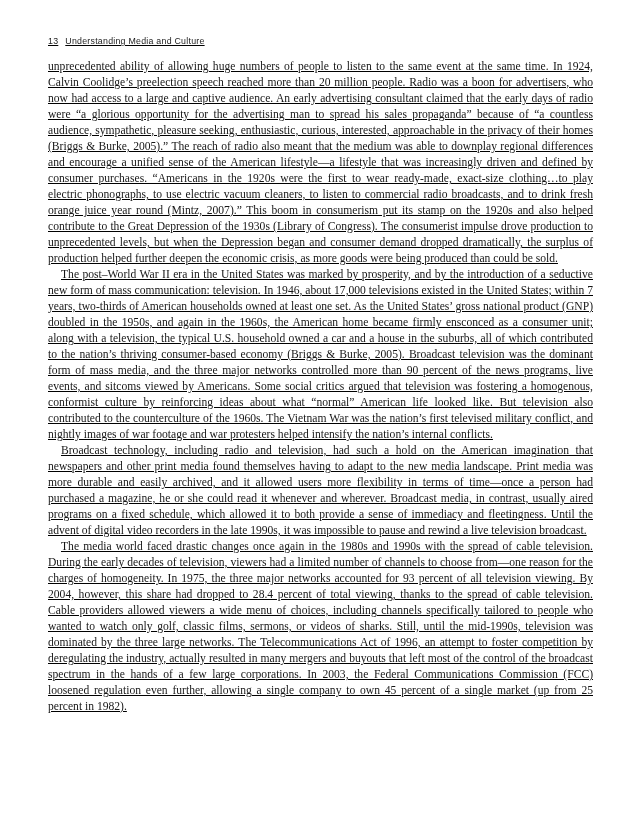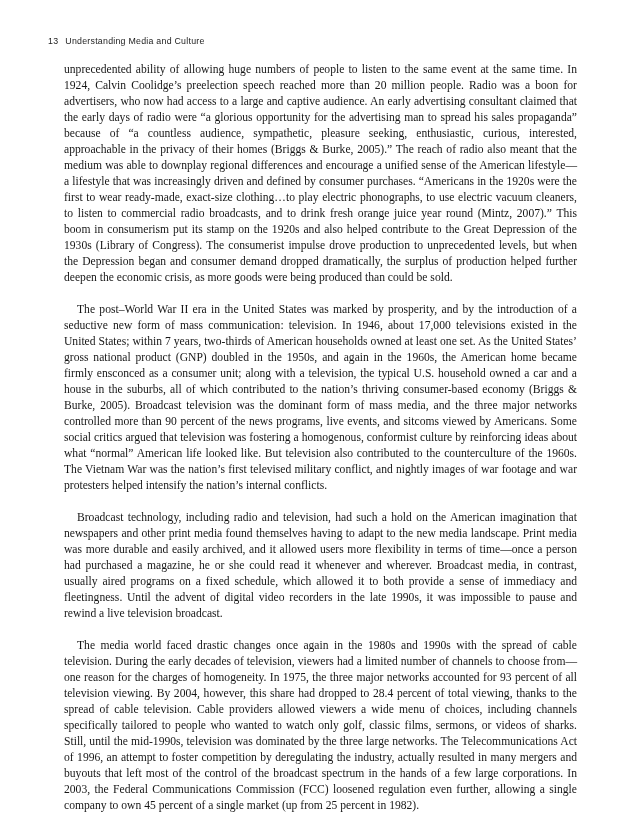--- a/index.html
+++ b/index.html
@@ -8,20 +8,21 @@
     background: #ffffff;
   }
   .page {
     position: relative;
     width: 630px;
     height: 815px;
     background: #ffffff;
     box-sizing: border-box;
     padding: 36px 37px 0 48px;
     overflow: hidden;
+    text-decoration: underline;
   }
   .running-head {
     font-family: "Liberation Sans", sans-serif;
     font-size: 8.8px;
     font-weight: 500;
     color: #1c1c1c;
     letter-spacing: 0.25px;
     margin: 0 0 13px 0;
     white-space: nowrap;
   }
@@ -30,21 +31,21 @@
   }
   .body-text {
     font-family: "Liberation Serif", serif;
     font-size: 11.6px;
     line-height: 16px;
     color: #161616;
     text-align: justify;
     text-justify: inter-word;
   }
   .body-text p {
-    margin: 16px;
+    margin: 0;
     padding: 0;
   }
   .body-text p.indent {
     text-indent: 13px;
   }
 </style>
 </head>
 <body>
 
 <div class="page">

